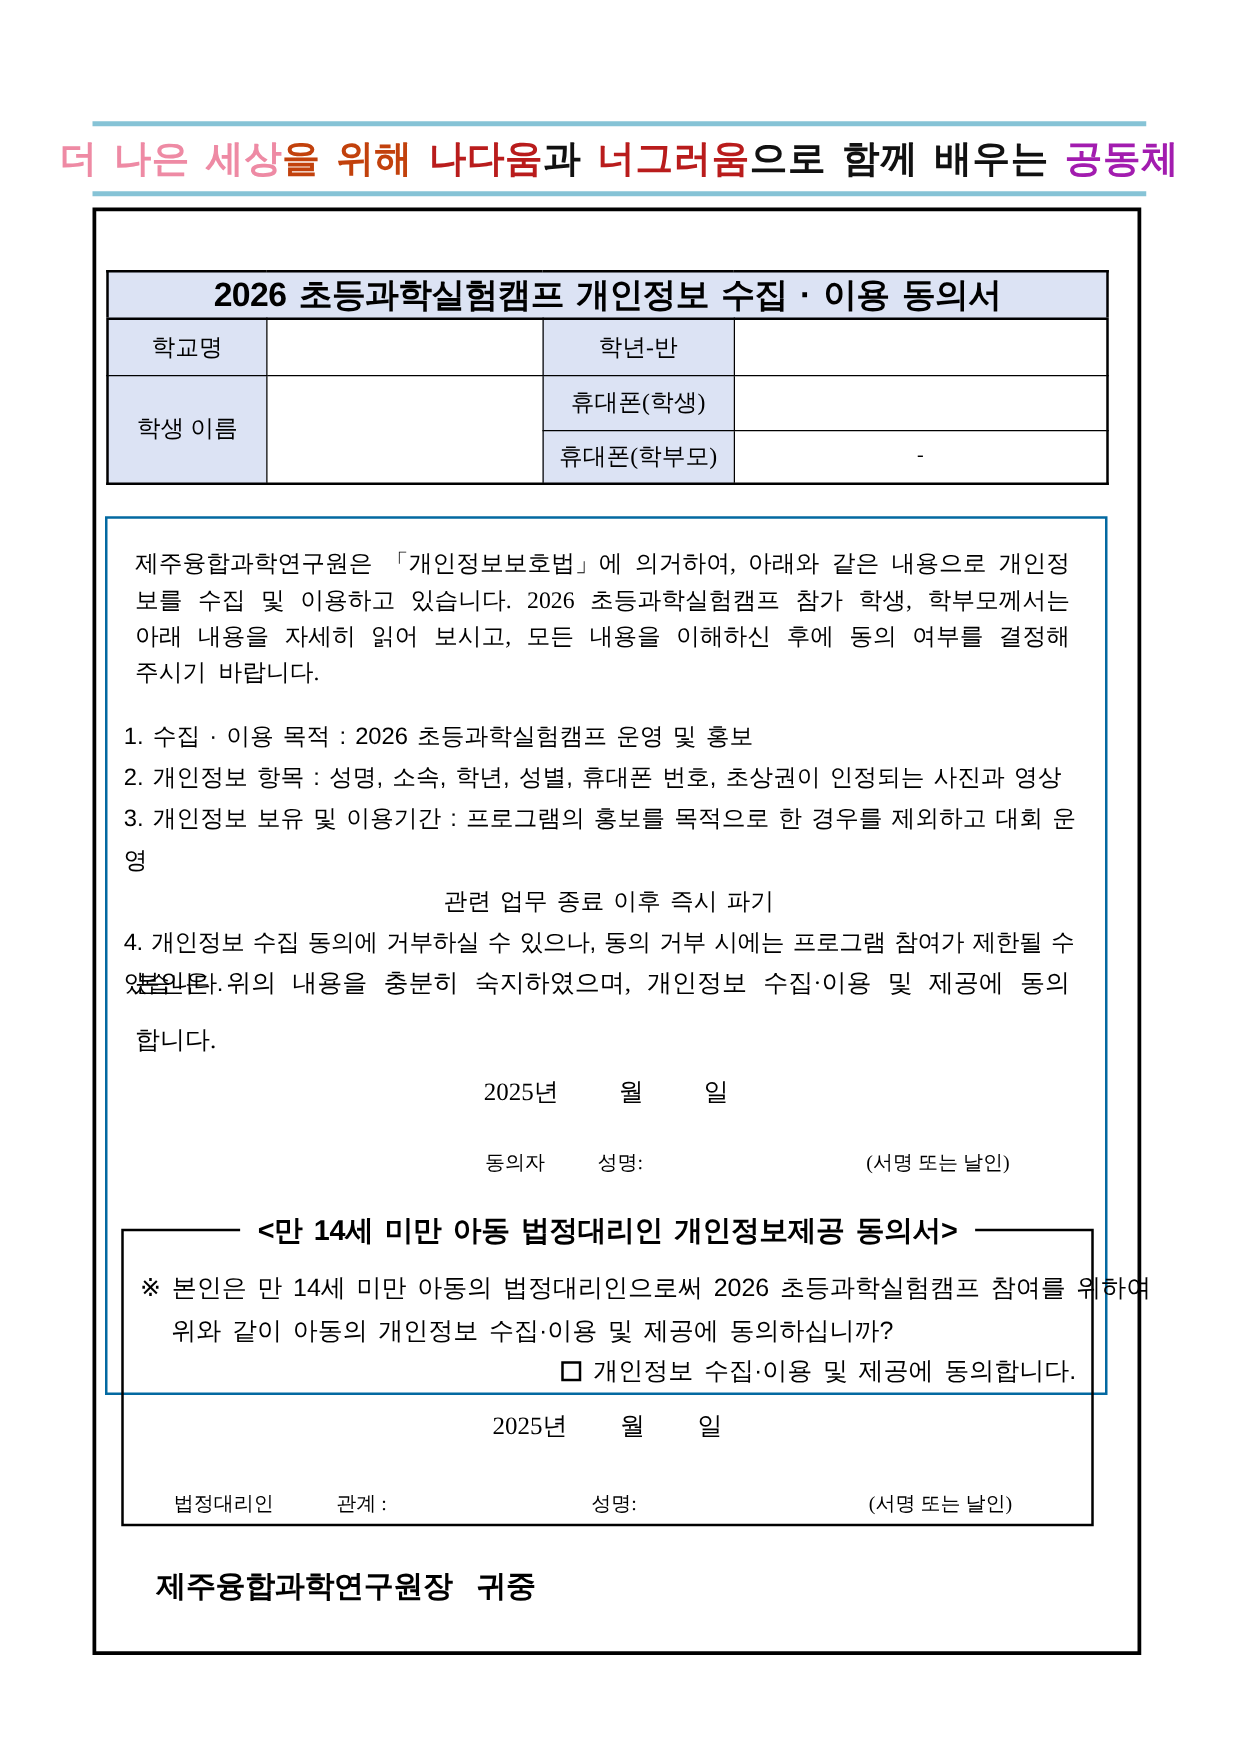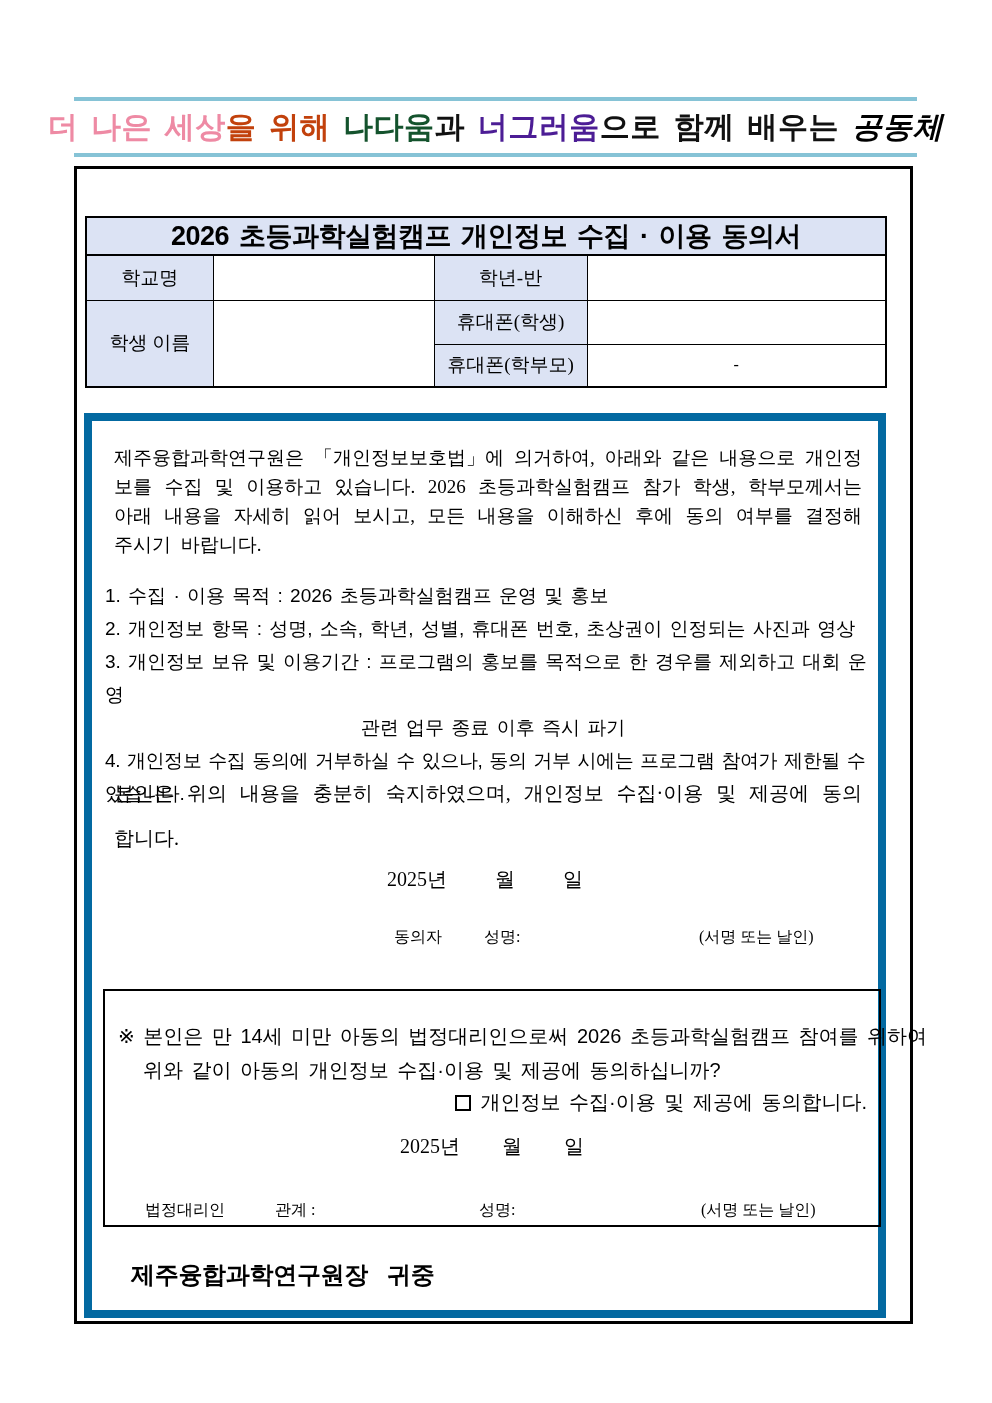--- a/index.html
+++ b/index.html
@@ -44,22 +44,22 @@
     height:23px; background:#dce3f4;
     font-family:"Liberation Sans","DejaVu Sans",sans-serif;
     font-size:27px; font-weight:800; letter-spacing:-.5px; word-spacing:3px;
     border-bottom:2px solid #000 !important;
   }
   td.lbl { background:#dce3f4; font-size:19px; }
   .r1 { height:45px; } .r2 { height:44px; } .r3 { height:43px; }
 
   
   .consent-box {
-    position:absolute; left:7px; top:244px; width:802px; height:905px;
-    border:8px solid #0369a1;
+    position:absolute; left:7px; top:244px; width:802px; height:703px;
+    border:2px solid #0369a1;
   }
   .intro {
     position:absolute; left:22px; top:22px; width:748px;
     font-size:19px; line-height:29px; text-align:justify; word-spacing:5px;
   }
   .list {
     position:absolute; left:13px; top:158px; width:776px;
     font-family:"Liberation Sans","DejaVu Sans",sans-serif;
     font-size:19px; line-height:33px; word-spacing:2px;
   }
@@ -104,21 +104,21 @@
     white-space:pre;
   }
 </style>
 </head>
 <body>
 
 <div class="page">
 
   <div class="rule rule-top"></div>
   <div class="banner">
-    <span style="color: rgb(238, 138, 164);">더 나은 세상</span><span style="color: #c2410c;">을 위해 </span><span style="color: #14532d;">나다움</span><span style="color: rgb(17, 17, 17);">과 </span><span style="color: #4c1d95;">너그러움</span><span style="color: rgb(17, 17, 17);">으로 함께 배우는 </span><span style="color: #000000; font-style: italic;">공동체</span>
+    <span style="color: rgb(238, 138, 164);">더 나은 세상</span><span style="color: #c2410c;">을 위해 </span><span style="color: #b91c1c;">나다움</span><span style="color: rgb(17, 17, 17);">과 </span><span style="color: #b91c1c;">너그러움</span><span style="color: rgb(17, 17, 17);">으로 함께 배우는 </span><span style="color: #a21caf;">공동체</span>
   </div>
   <div class="rule rule-bottom"></div>
 
   <div class="outer-box">
 
 
     <table class="info">
       <colgroup>
         <col style="width:127px">
           <col style="width:221px">
@@ -166,20 +166,21 @@
         <span>2025년</span>
         <span>월</span>
         <span>일</span>
       </div>
 
       <span class="abs" style="left:302px; top:503px;">동의자</span>
       <span class="abs" style="left:392px; top:503px;">성명:</span>
       <span class="abs" style="left:607px; top:503px;">(서명 또는 날인)</span>
 
       <div class="guardian-box">
+        <div class="guardian-title">&lt;만 14세 미만 아동 법정대리인 개인정보제공 동의서&gt;</div>
         <div class="g-q1">※ 본인은 만 14세 미만 아동의 법정대리인으로써 2026 초등과학실험캠프 참여를 위하여</div>
         <div class="g-q2">위와 같이 아동의 개인정보 수집·이용 및 제공에 동의하십니까?</div>
         <div class="g-check">
           <span class="checkbox"></span><span>개인정보 수집·이용 및 제공에 동의합니다.</span>
         </div>
         <div class="dateline dateline-2">
           <span>2025년</span>
           <span>월</span>
           <span>일</span>
         </div>

